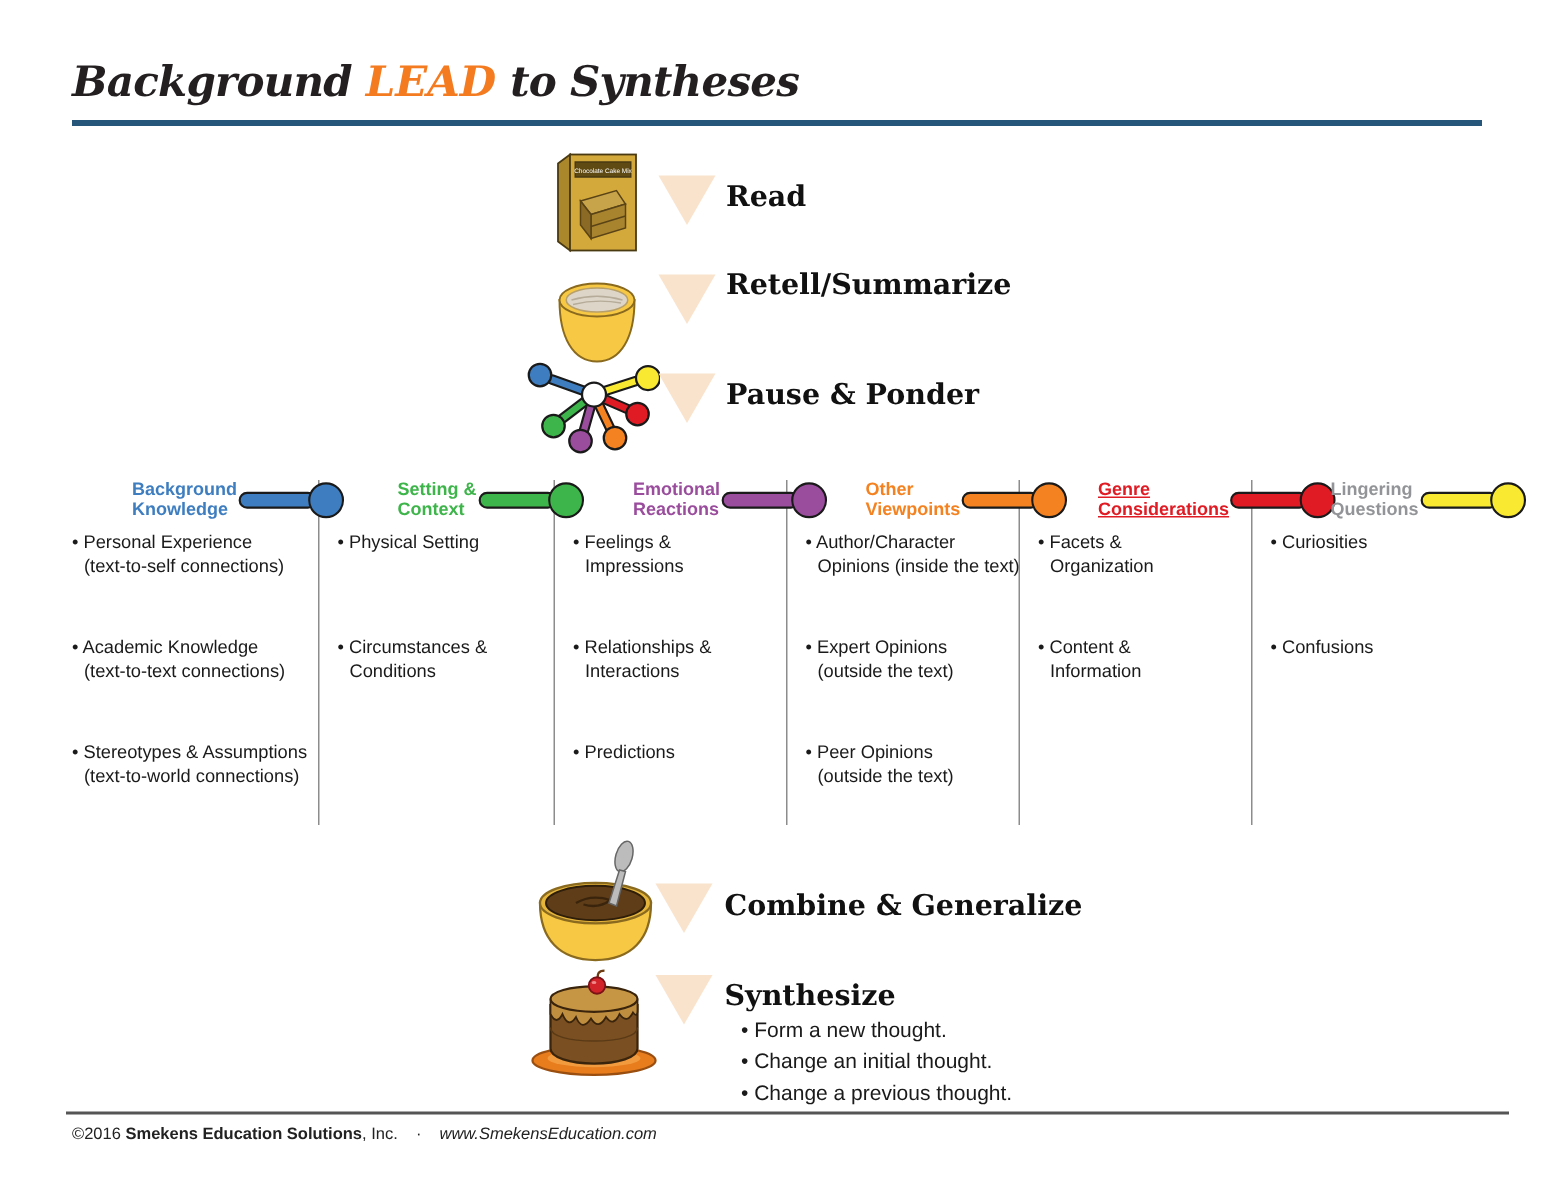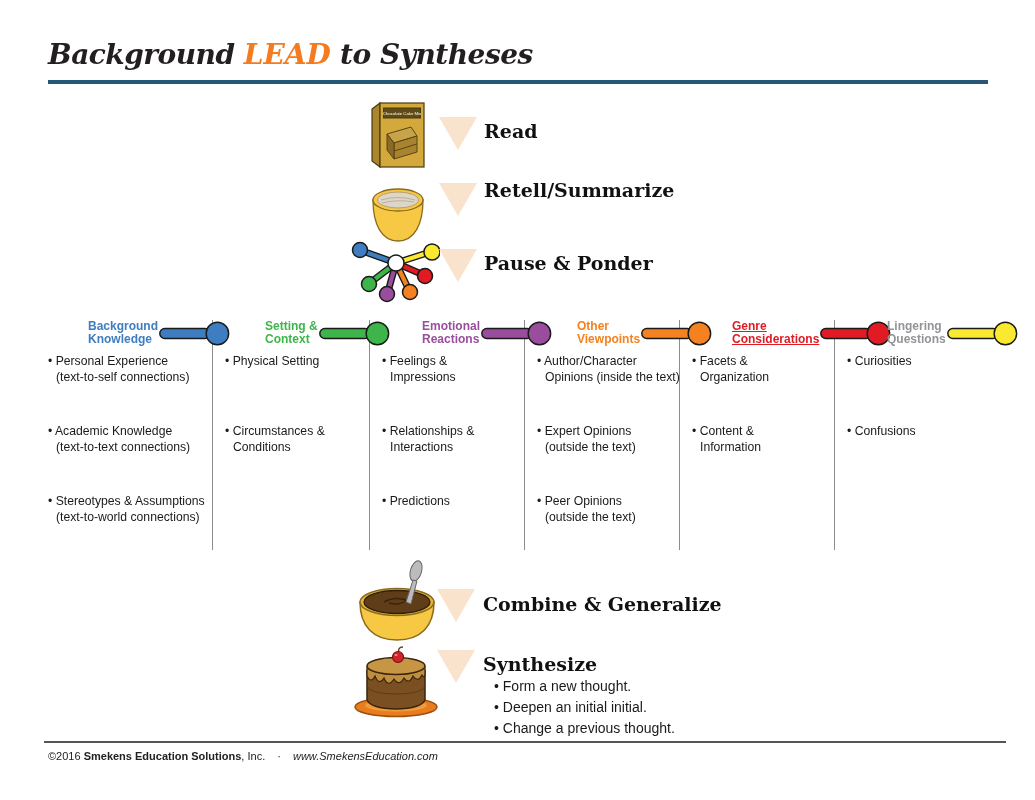--- a/index.html
+++ b/index.html
@@ -287,21 +287,21 @@
     <path d="M15,22 L15,31 Q19,39 23,31 Q27,41 32,33 Q36,43 42,34 Q47,42 52,33 Q57,40 61,31 Q66,38 70,30 Q73,34 73,28 L73,22 Z" fill="#bf8f3f" stroke="#3a250c" stroke-width="1.2"></path>
     <ellipse cx="44" cy="21" rx="29" ry="8.5" fill="#c79644" stroke="#3a250c" stroke-width="1.5"></ellipse>
     <path d="M47,9 Q45,2 51,2" stroke="#6b3b12" stroke-width="1.5" fill="none"></path>
     <circle cx="46" cy="12" r="5.5" fill="#d2232a" stroke="#7a1216" stroke-width="1.2"></circle>
     <ellipse cx="44" cy="10" rx="1.6" ry="1" fill="#f08a8a"></ellipse>
   </svg>
   <div class="tri" style="left:437px;top:650px"></div>
   <div class="step-label" style="left:483px;top:653px">Synthesize</div>
   <div class="syn-bullets">
     <div>• Form a new thought.</div>
-    <div>• Deepen an initial initial.</div>
+    <div>• Change an initial thought.</div>
     <div>• Change a previous thought.</div>
   </div>
 
   <div class="footer-rule"></div>
   <div class="footer">
     <span>©2016</span>
     <span class="bold">Smekens Education Solutions</span><span>, Inc.</span>
     <span class="sep">·</span>
     <span class="ital">www.SmekensEducation.com</span>
   </div>

